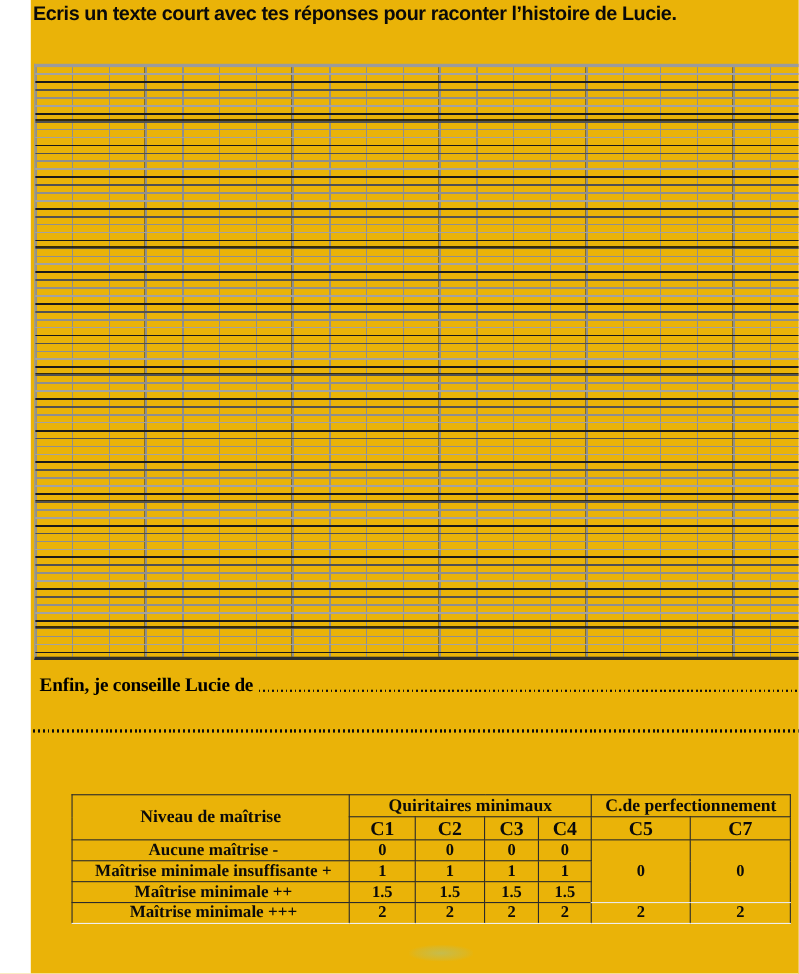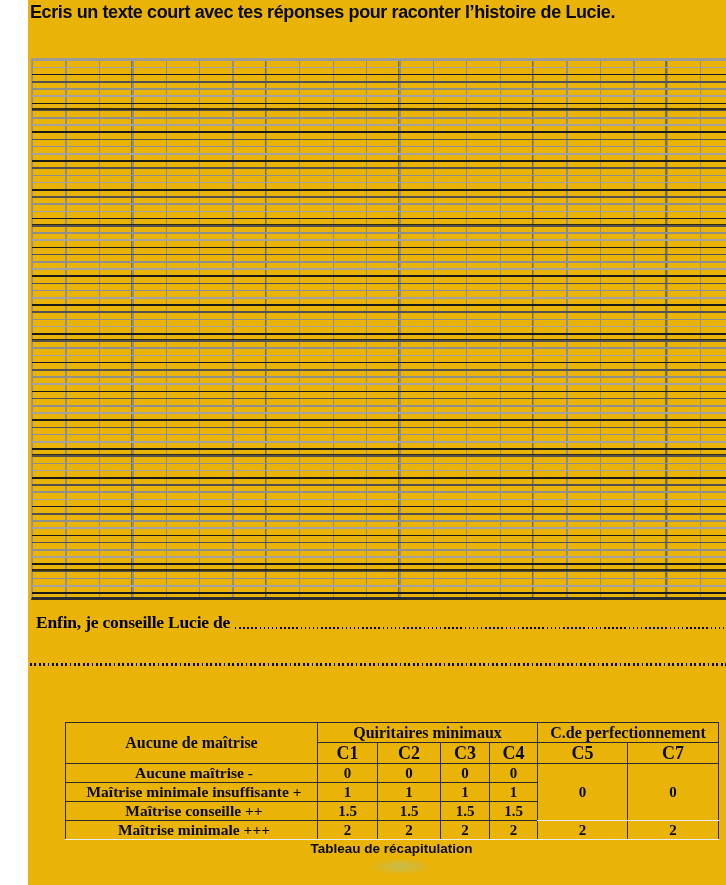--- a/index.html
+++ b/index.html
@@ -104,21 +104,21 @@
       <col style="width:252px">
         <col style="width:60px">
         <col style="width:63px">
       <col style="width:49px">
         <col style="width:48px">
         <col style="width:90px">
         <col style="width:91px">
     </colgroup>
     <thead>
       <tr class="hrow1">
-        <th class="corner" rowspan="2">Aucune de maîtrise</th>
+        <th class="corner" rowspan="2">Niveau de maîtrise</th>
         <th colspan="4">Quiritaires minimaux</th>
         <th colspan="2">C.de perfectionnement</th>
       </tr>
       <tr class="hrow2">
         <th>C1</th>
         <th>C2</th>
         <th>C3</th>
         <th>C4</th>
         <th>C5</th>
         <th>C7</th>
@@ -135,35 +135,34 @@
         <td class="merged" rowspan="3">0</td>
       </tr>
       <tr>
         <th>Maîtrise minimale insuffisante +</th>
         <td>1</td>
         <td>1</td>
         <td>1</td>
         <td>1</td>
       </tr>
       <tr>
-        <th>Maîtrise conseille ++</th>
+        <th>Maîtrise minimale ++</th>
         <td>1.5</td>
         <td>1.5</td>
         <td>1.5</td>
         <td>1.5</td>
       </tr>
       <tr class="lastrow">
         <th>Maîtrise minimale +++</th>
         <td>2</td>
         <td>2</td>
         <td>2</td>
         <td>2</td>
         <td>2</td>
         <td>2</td>
       </tr>
     </tbody>
   </table>
 
-  <div class="caption">Tableau de récapitulation</div>
 
   <div class="smudge"></div>
 
 </div>
 
 </body></html>

